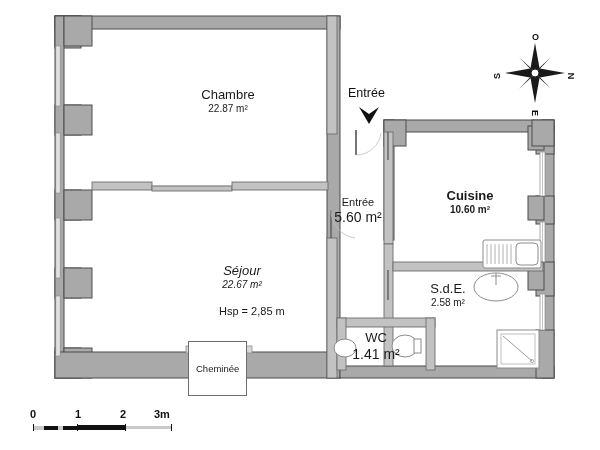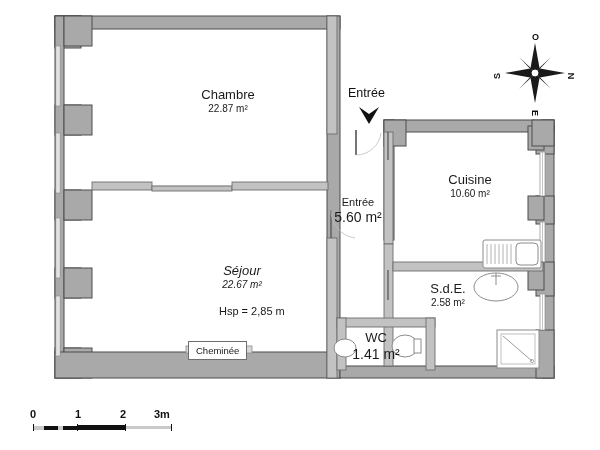--- a/index.html
+++ b/index.html
@@ -20,21 +20,21 @@
   .lbl.small .area{font-size:14px;}
 
   .hsp{position:absolute;font-size:11px;color:#1a1a1a;white-space:nowrap;margin-left:42px;}
 
   .chem-box{
     position:absolute;
     border:1px solid #6e6e6e;
     background:#ffffff;
     font-size:9.5px;
     color:#1a1a1a;
-    padding:3px 7px;
+    padding:21px 7px;
     white-space:nowrap;
   }
 
   .acces{position:absolute;font-size:12.5px;color:#111;white-space:nowrap;}
 
   .scale-wrap{position:absolute;left:30px;top:408px;width:190px;height:36px;}
   .scale-nums{position:relative;height:14px;}
   .scale-nums span{position:absolute;font-size:11px;font-weight:bold;color:#111;}
   .scale-bar{position:relative;height:7px;margin-top:2px;}
   .seg{position:absolute;top:0;height:7px;}
@@ -226,21 +226,21 @@
     <div class="area">22.67 m²</div>
   </div>
 
   <div class="hsp" style="left:177px;top:305px;">Hsp =  2,85 m</div>
 
   <div class="lbl small" style="left:329px;top:196px;width:58px;">
     <div class="name">Entrée</div>
     <div class="area">5.60 m²</div>
   </div>
 
-  <div class="lbl" style="left:410px;top:173px;width:120px;">
+  <div class="lbl" style="left:410px;top:189px;width:120px;font-weight:bold;">
     <div class="name">Cuisine</div>
     <div class="area">10.60 m²</div>
   </div>
 
   <div class="lbl" style="left:398px;top:282px;width:100px;">
     <div class="name">S.d.E.</div>
     <div class="area">2.58 m²</div>
   </div>
 
   <div class="lbl small" style="left:345px;top:331px;width:62px;">

